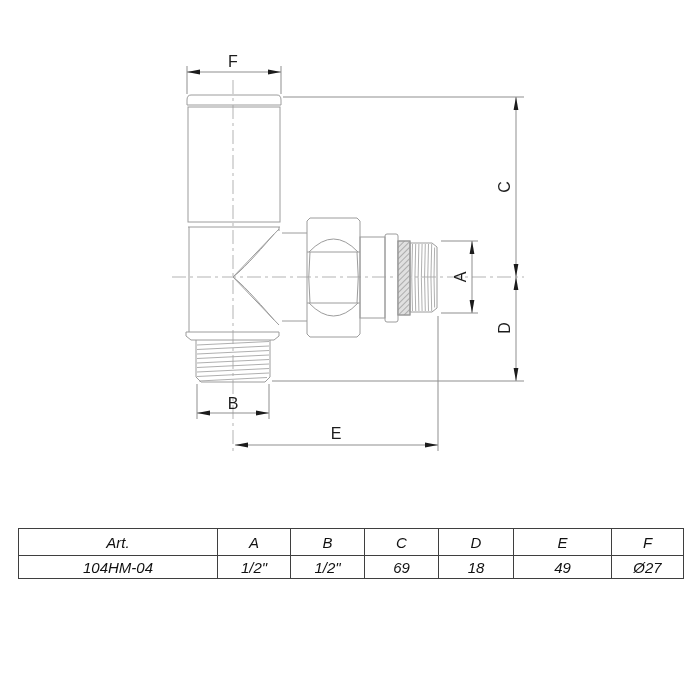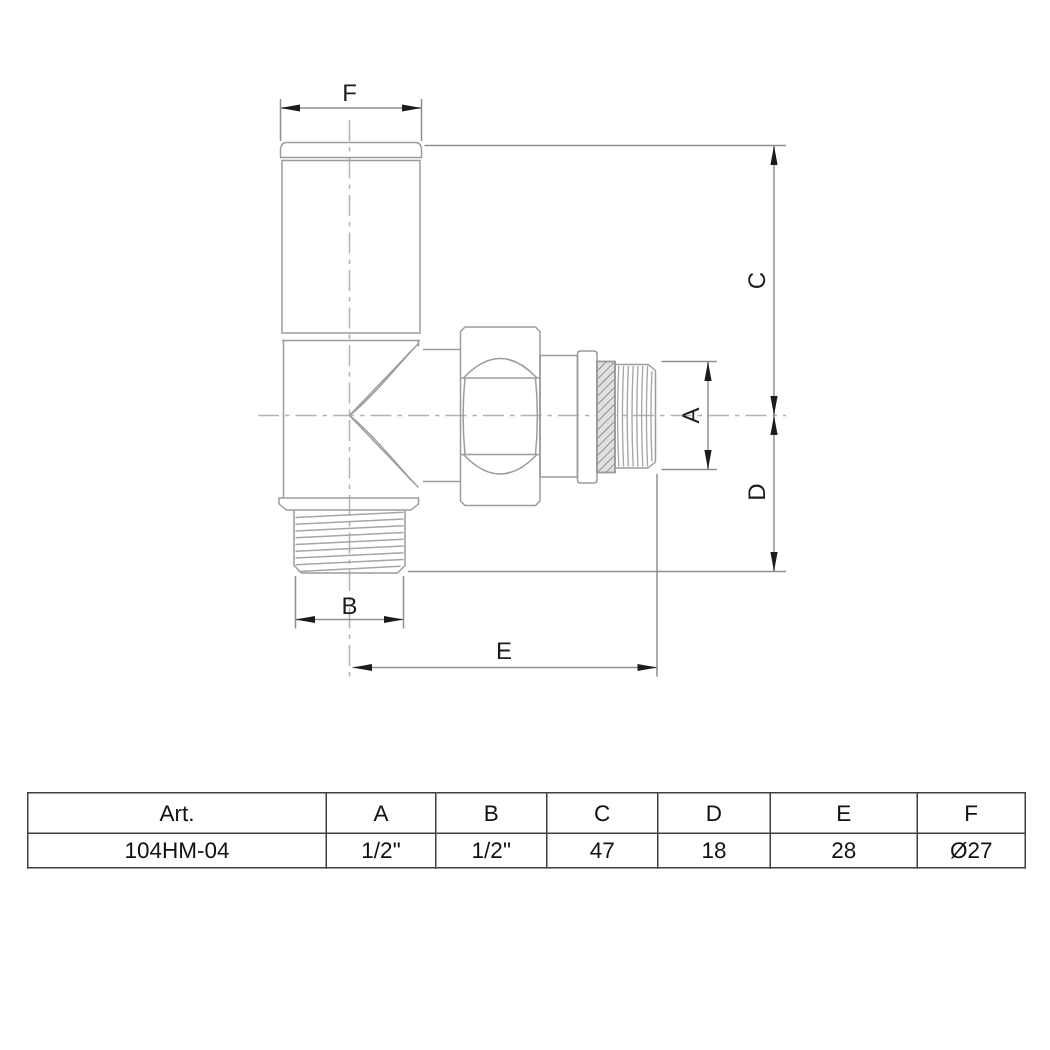--- a/index.html
+++ b/index.html
@@ -12,21 +12,21 @@
     font-family:"Liberation Sans", sans-serif;
     font-size:16px;fill:#1c1c1c;
   }
   #spec-table{
     position:absolute;left:18px;top:528px;width:665px;
     border-collapse:collapse;table-layout:fixed;
     font-size:15px;color:#111111;text-align:center;
   }
   #spec-table td, #spec-table th{
     border:1.5px solid #3f3f3f;font-weight:400;padding:0;
-    white-space:nowrap;overflow:hidden;
+    white-space:nowrap;overflow:hidden;font-style:italic;
   }
   #spec-table tr.hdr td{height:26px;}
   #spec-table tr.val td{height:22px;text-align:center;}
 </style>
 </head>
 <body>
 
 <div id="canvas">
 
   <svg id="drawing" width="700" height="520" viewBox="0 0 700 520">
@@ -149,21 +149,21 @@
       <td>B</td>
       <td>C</td>
       <td>D</td>
       <td>E</td>
       <td>F</td>
     </tr>
     <tr class="val">
       <td>104HM-04</td>
       <td>1/2"</td>
       <td>1/2"</td>
-      <td>47</td>
+      <td>69</td>
       <td>18</td>
-      <td>28</td>
+      <td>49</td>
       <td>Ø27</td>
     </tr>
   </tbody>
     </table>
 
 </div>
 
 </body></html>

